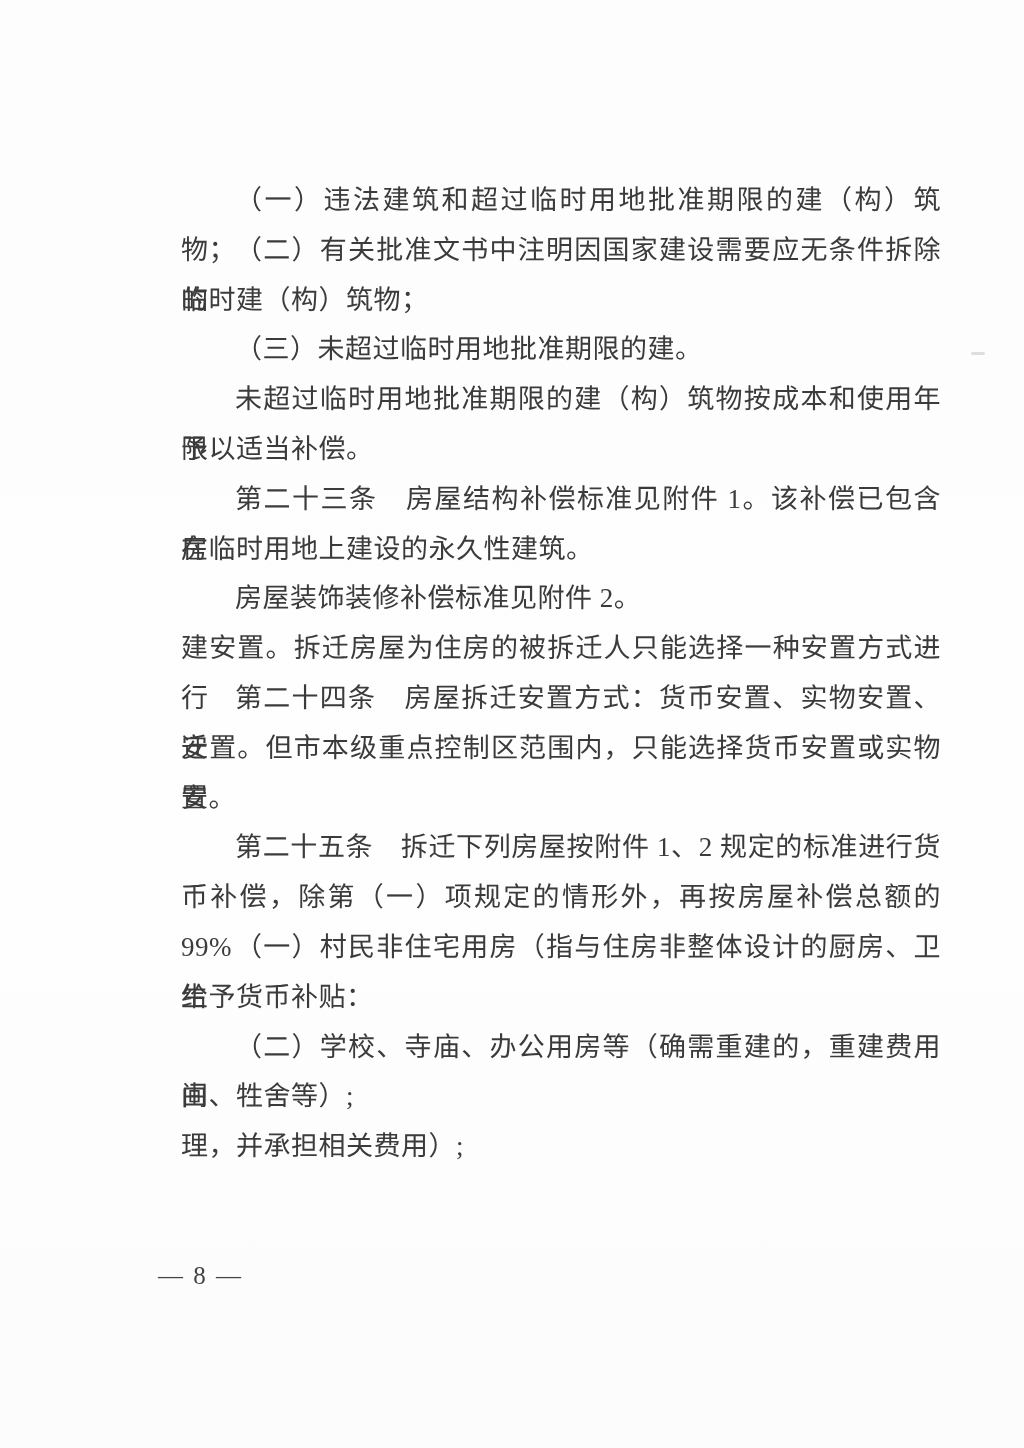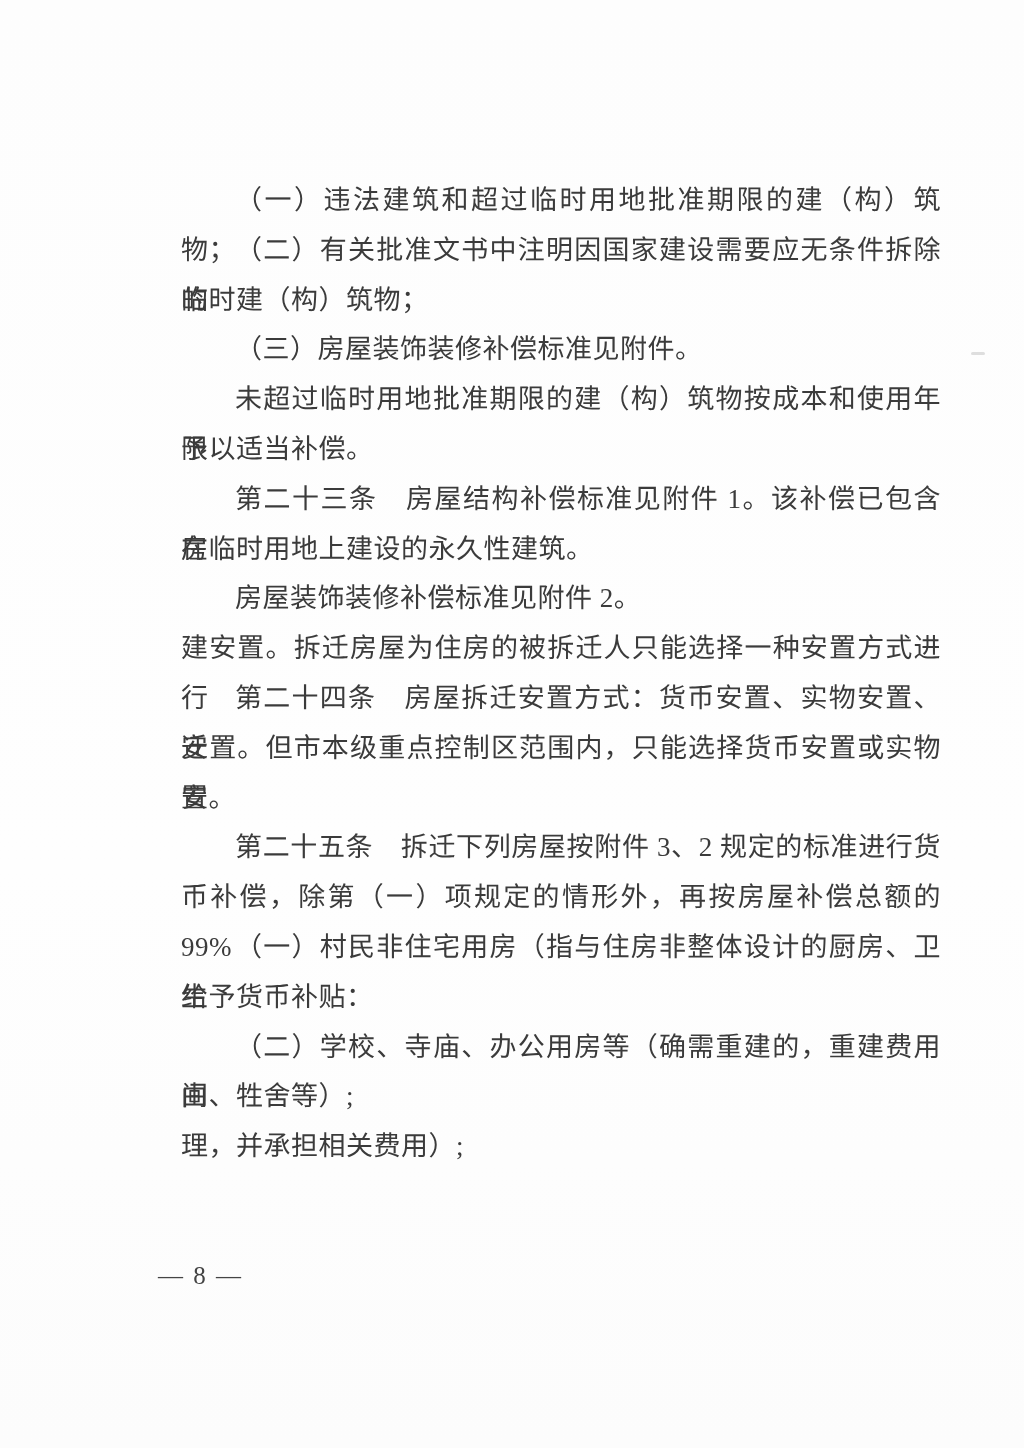--- a/index.html
+++ b/index.html
@@ -62,31 +62,31 @@
   }
 </style>
 </head>
 <body>
 
 <div class="scan-page">
   <div class="doc-body" id="doc-body">
       <div class="line first">（一）违法建筑和超过临时用地批准期限的建（构）筑物；</div>
       <div class="line first fill">（二）有关批准文书中注明因国家建设需要应无条件拆除的</div>
       <div class="line">临时建（构）筑物；</div>
-      <div class="line first">（三）房屋装饰装修补偿标准见附件。</div>
+      <div class="line first">（三）未超过临时用地批准期限的建。</div>
       <div class="line first fill">未超过临时用地批准期限的建（构）筑物按成本和使用年限</div>
       <div class="line">予以适当补偿。</div>
       <div class="line first fill">第二十三条　房屋结构补偿标准见附件 1。该补偿已包含房</div>
       <div class="line">在临时用地上建设的永久性建筑。</div>
       <div class="line first">房屋装饰装修补偿标准见附件 2。</div>
       <div class="line fill">建安置。拆迁房屋为住房的被拆迁人只能选择一种安置方式进行</div>
       <div class="line first fill">第二十四条　房屋拆迁安置方式：货币安置、实物安置、迁</div>
       <div class="line fill">安置。但市本级重点控制区范围内，只能选择货币安置或实物安</div>
       <div class="line">置。</div>
-      <div class="line first fill">第二十五条　拆迁下列房屋按附件 3、2 规定的标准进行货</div>
+      <div class="line first fill">第二十五条　拆迁下列房屋按附件 1、2 规定的标准进行货</div>
       <div class="line fill">币补偿，除第（一）项规定的情形外，再按房屋补偿总额的 99%</div>
       <div class="line first fill">（一）村民非住宅用房（指与住房非整体设计的厨房、卫生</div>
       <div class="line">给予货币补贴：</div>
       <div class="line first fill">（二）学校、寺庙、办公用房等（确需重建的，重建费用由</div>
       <div class="line">间、牲舍等）;</div>
       <div class="line">理，并承担相关费用）;</div>
     </div>
   <div class="scan-artifact"></div>
   <div class="page-number">— 8 —</div>
 </div>

